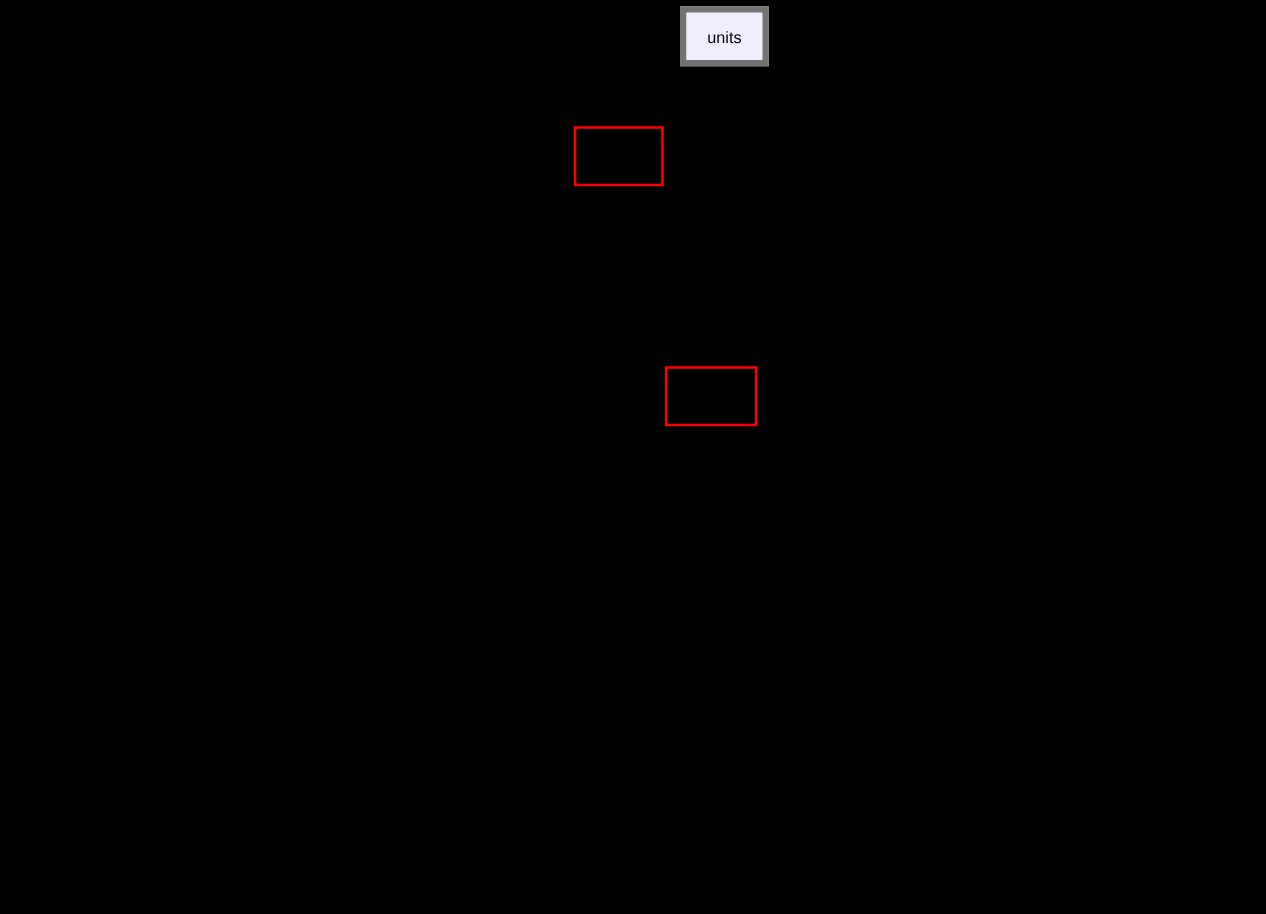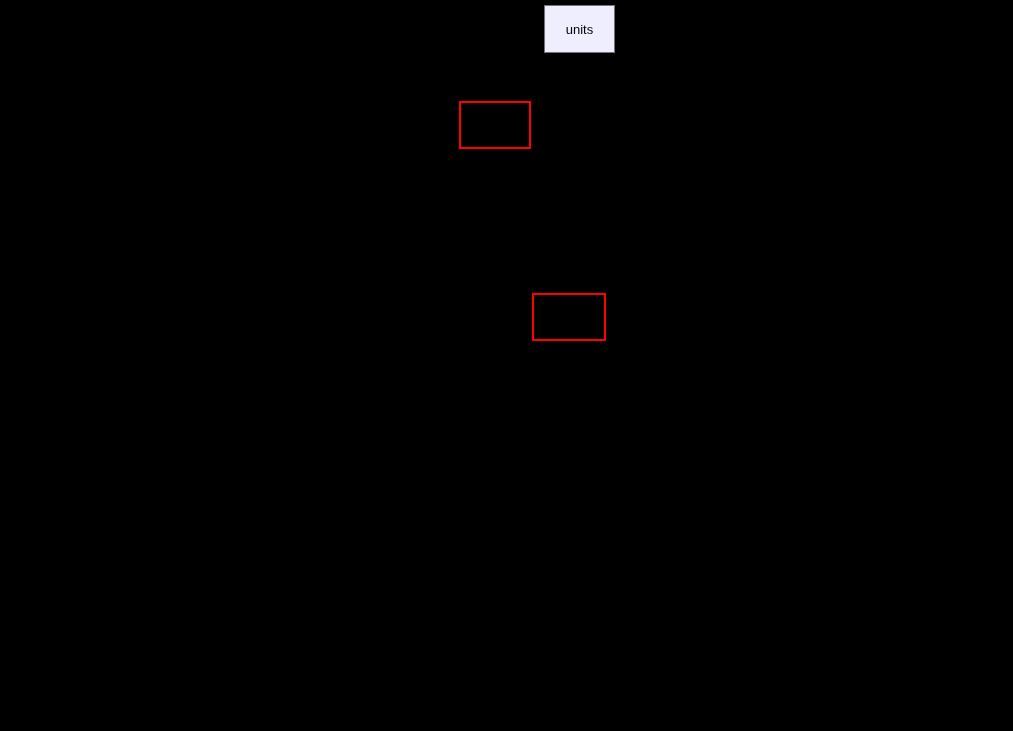--- a/index.html
+++ b/index.html
@@ -28,21 +28,21 @@
     display: flex;
     align-items: center;
     justify-content: center;
     font-size: 13px;
     line-height: 1;
     color: #000000;
     white-space: nowrap;
   }
   .node-filled {
     background: #eeeeff;
-    border: 1px solid #737373;
+    border: 5px solid #737373;
   }
   .highlight-box {
     position: absolute;
     box-sizing: border-box;
     border: 2px solid #ff0000;
     background: transparent;
   }
 </style>
 </head>
 <body>

